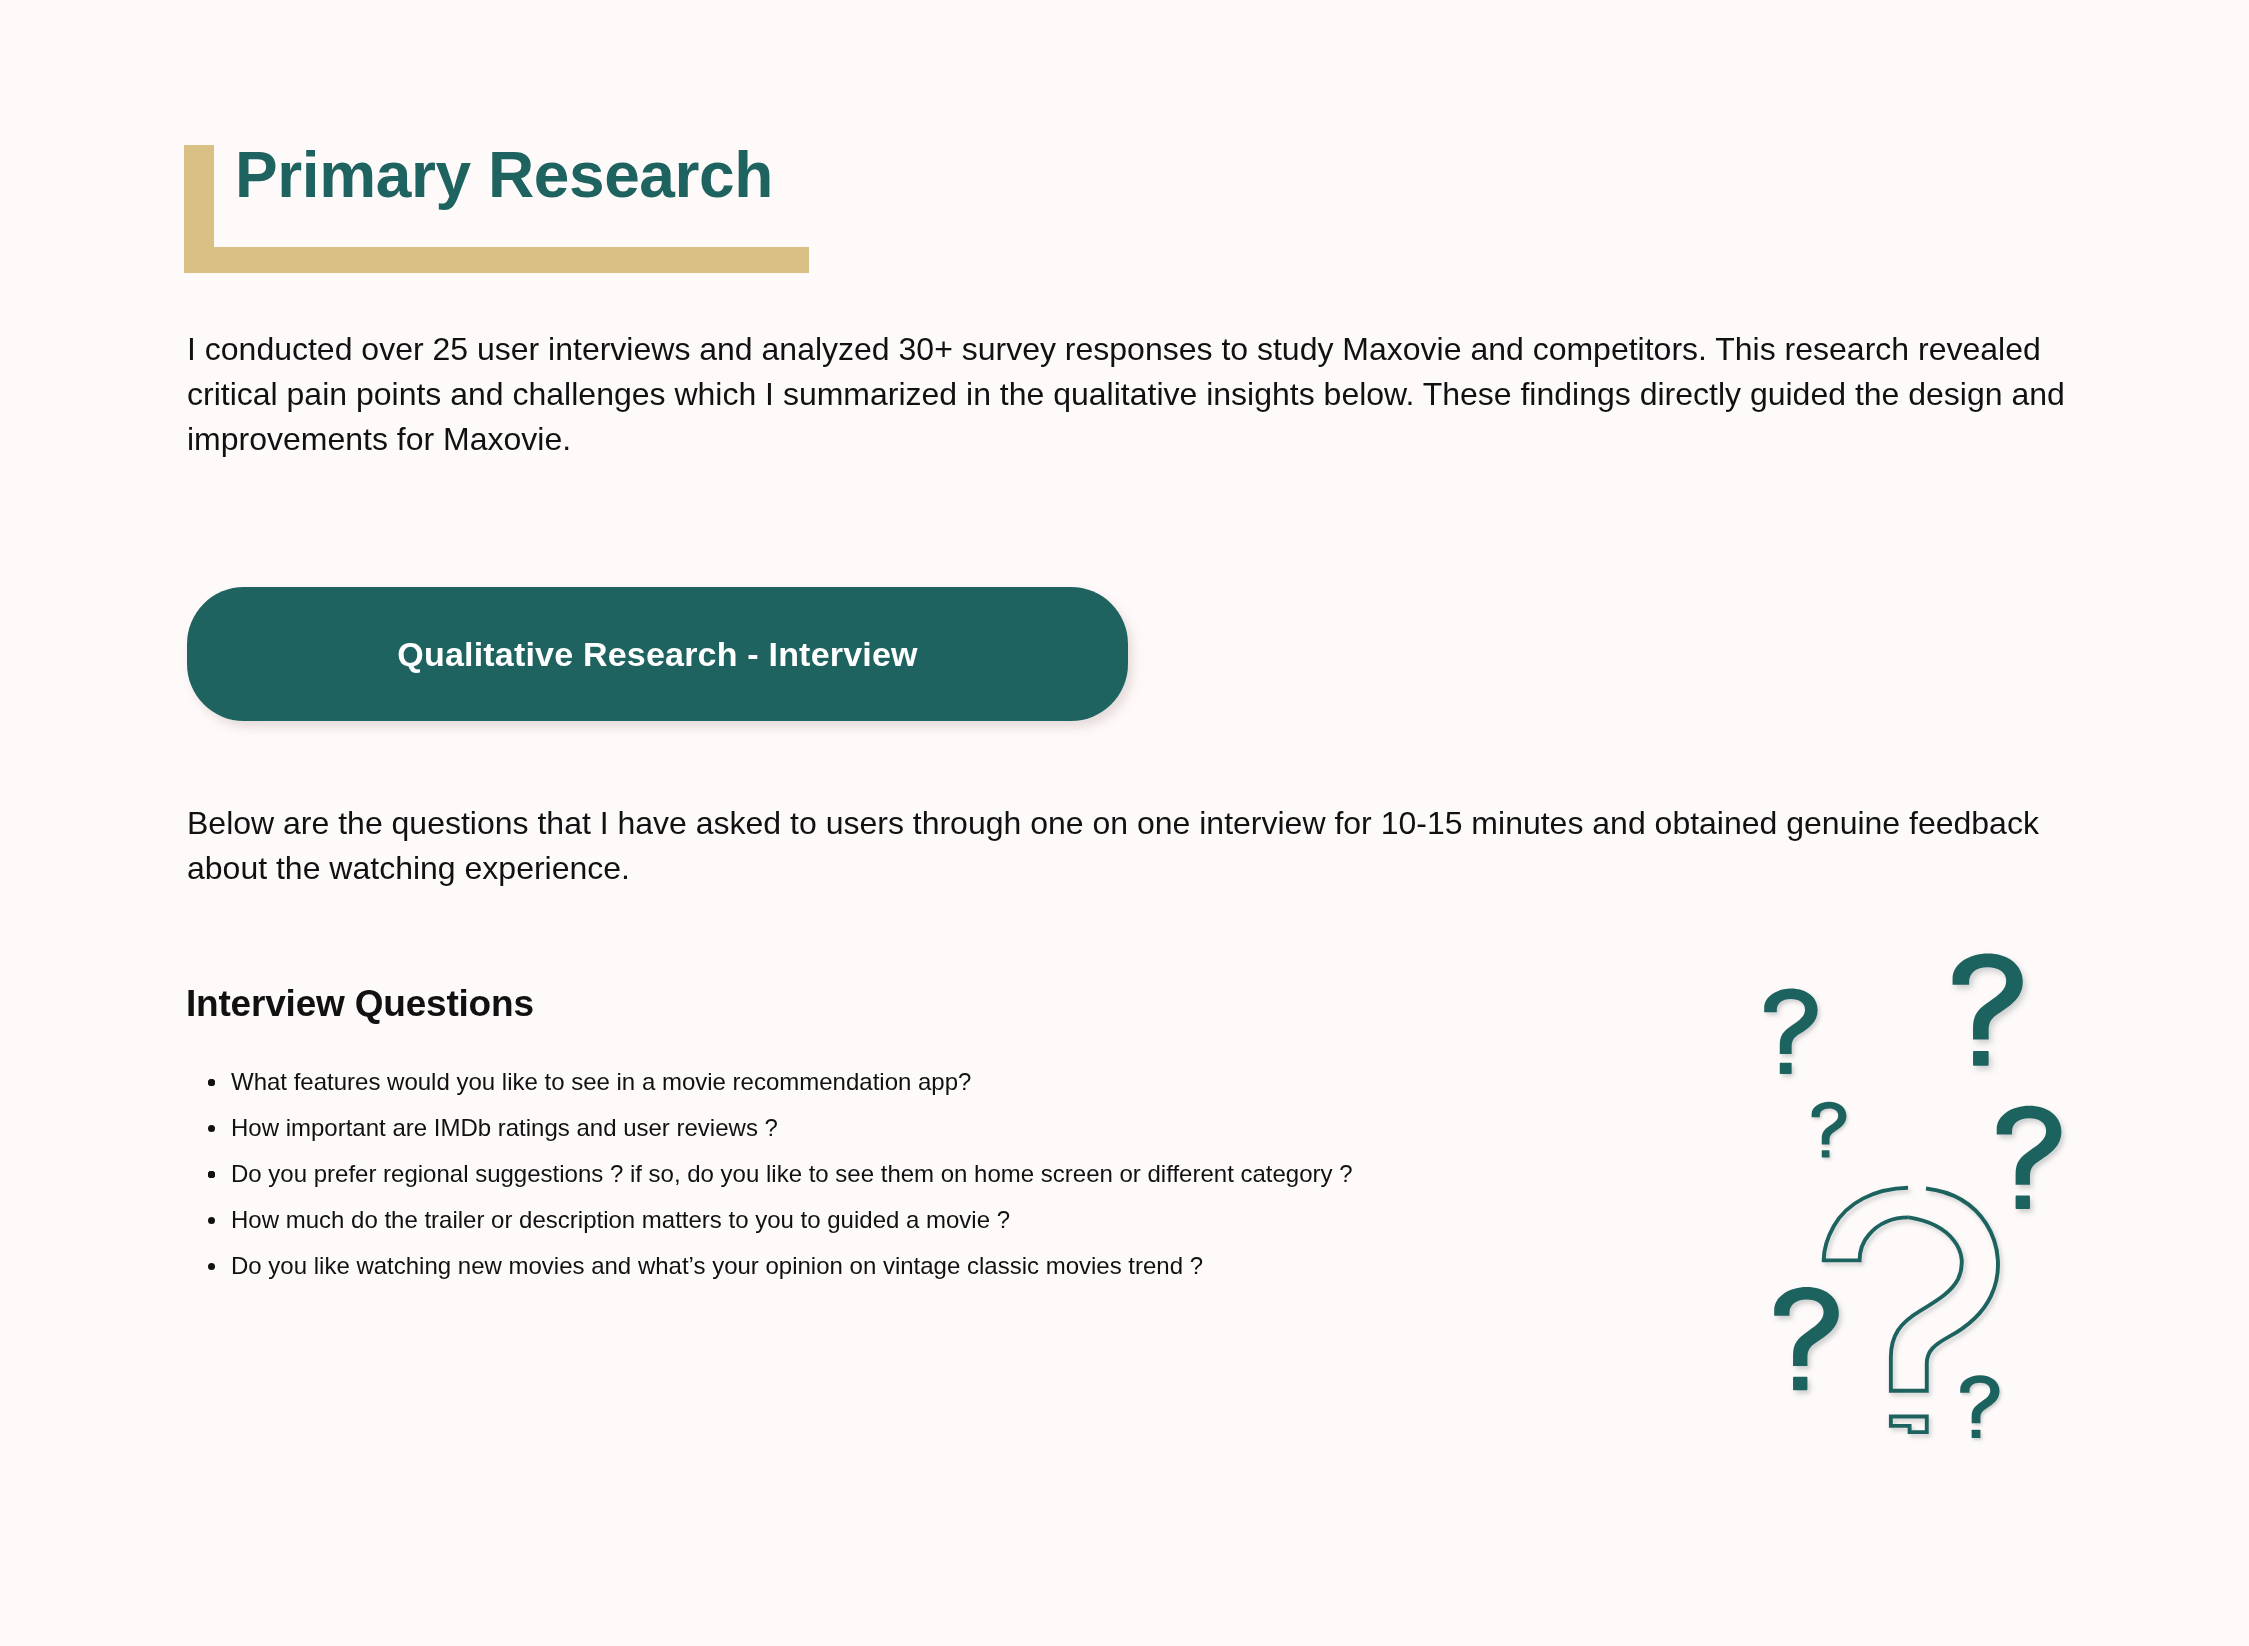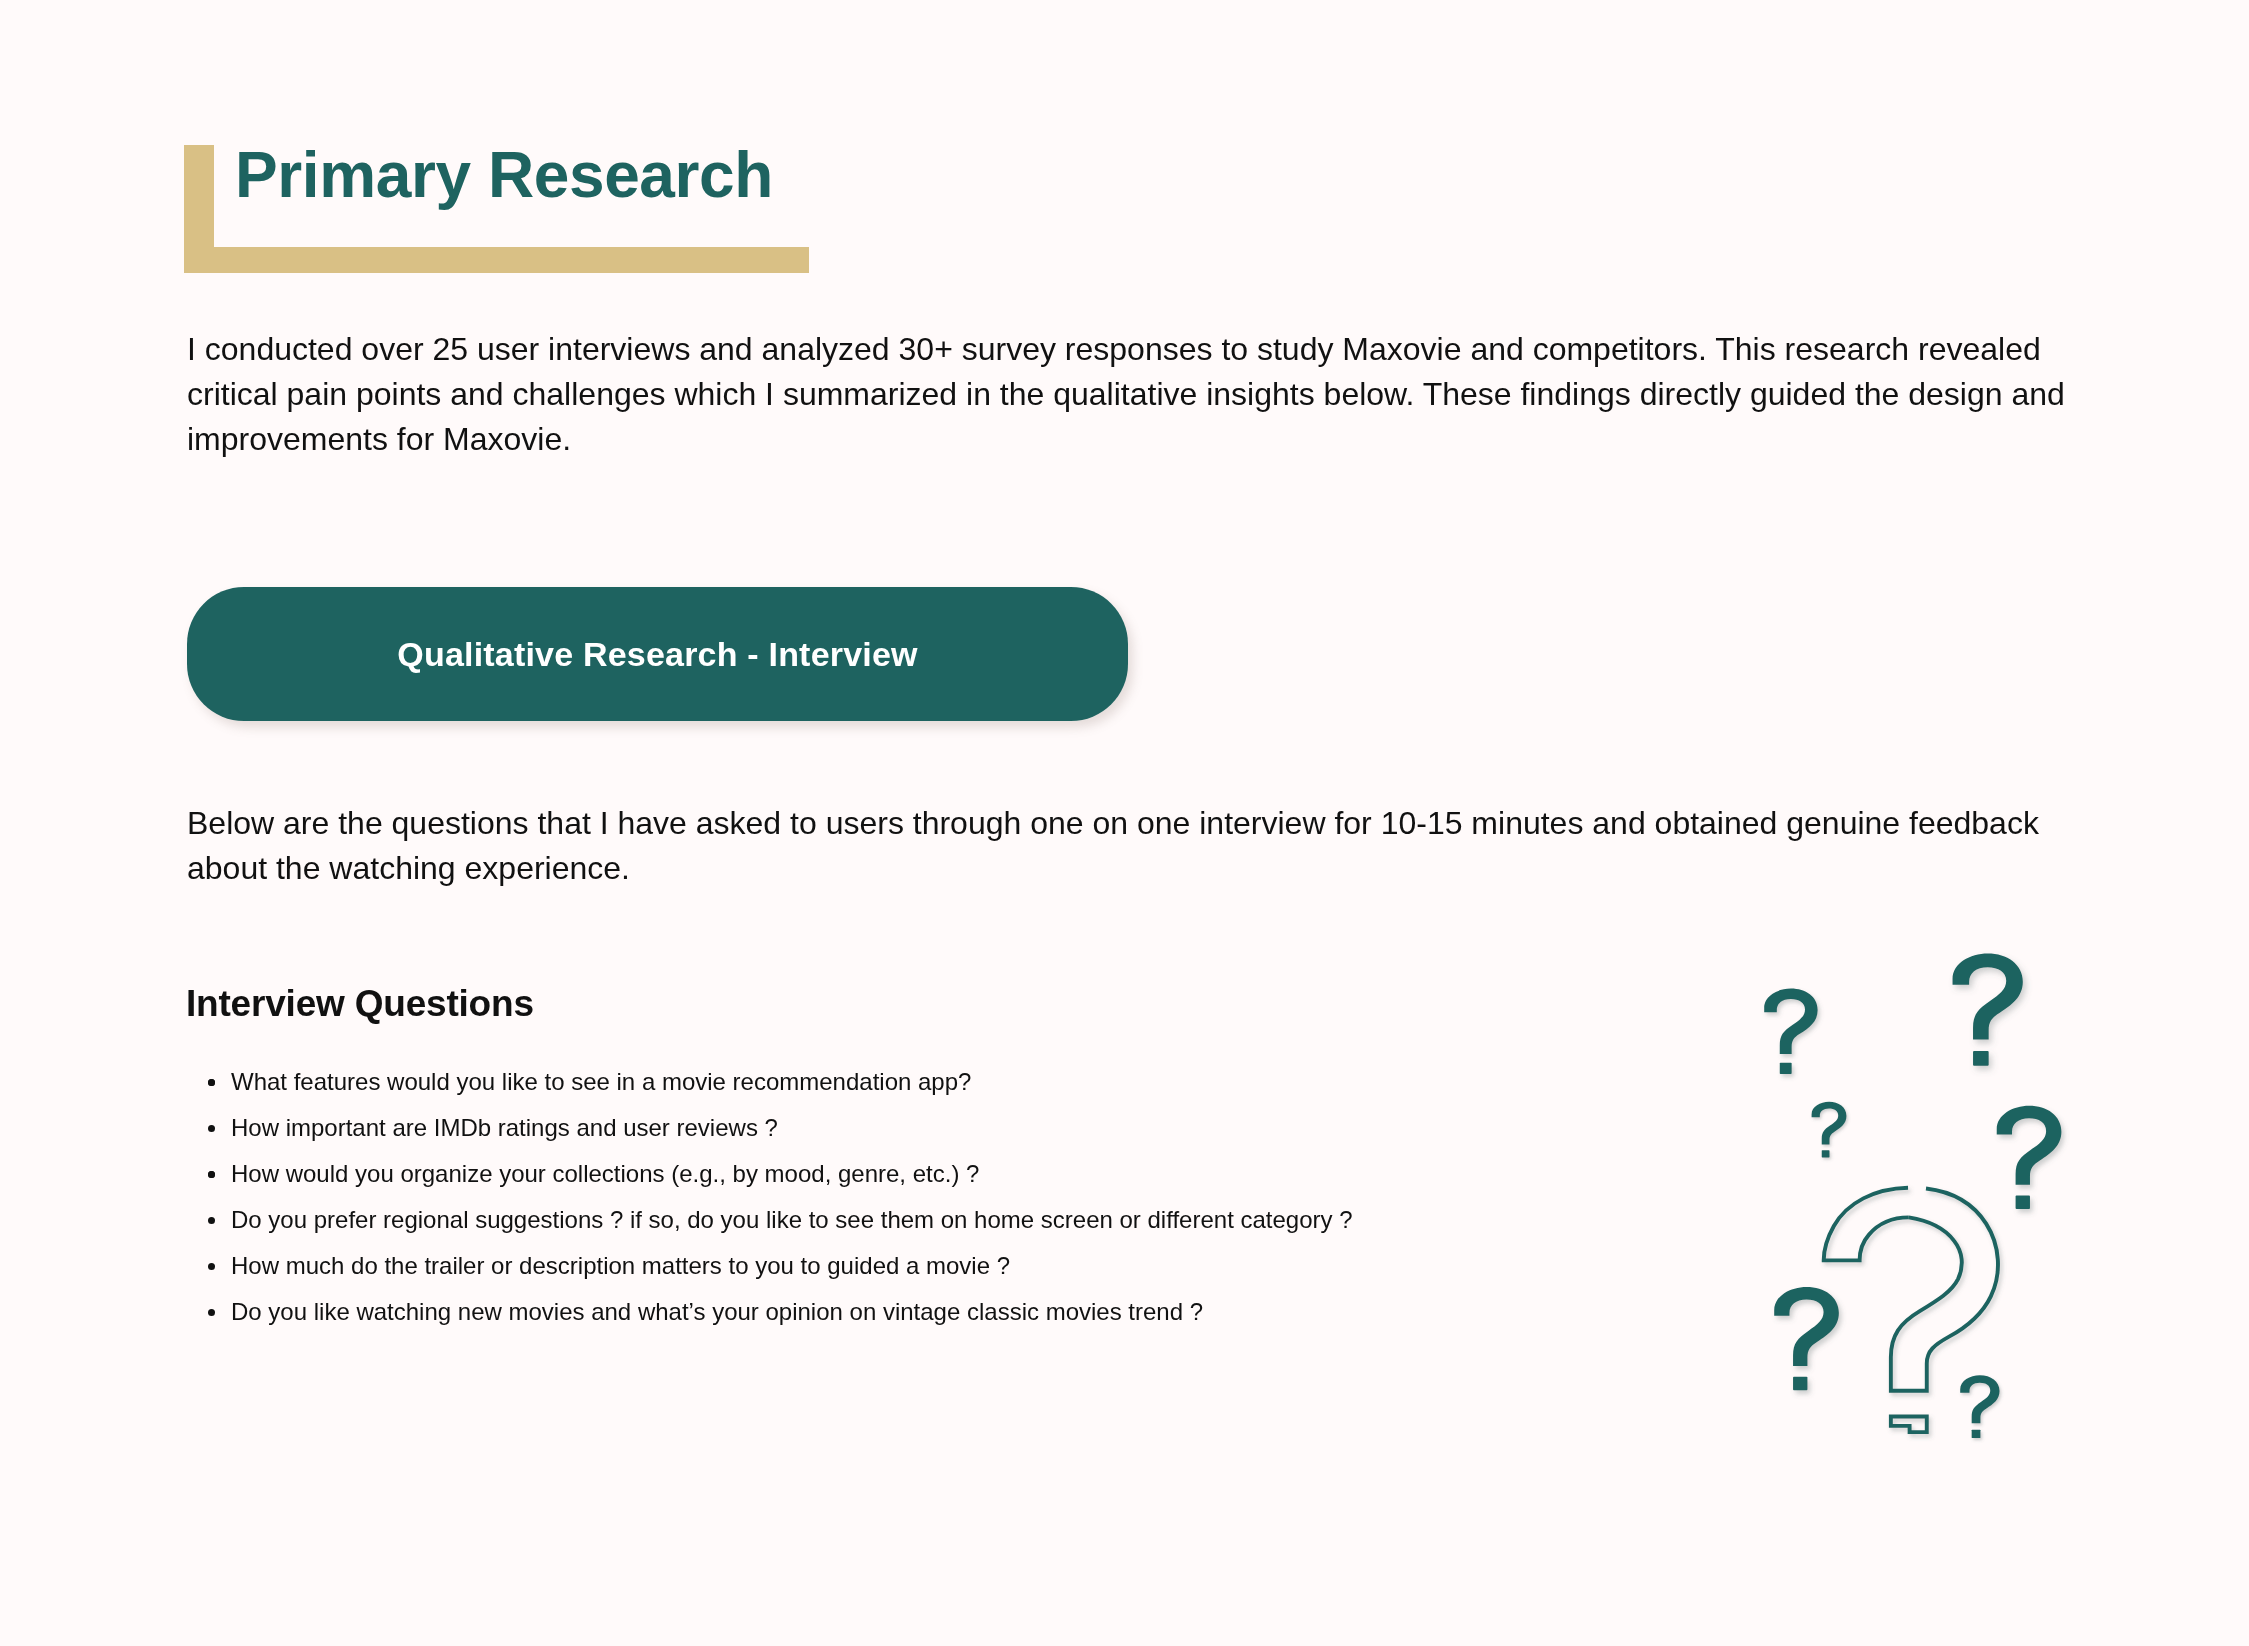--- a/index.html
+++ b/index.html
@@ -176,21 +176,21 @@
   </button>
 
   <div class="para para-below">Below are the questions that I have asked to users through one on one interview for 10-15 minutes and obtained genuine feedback about the watching experience.</div>
 
   <div class="questions-heading">Interview Questions</div>
   <ul class="questions-list">
     <li><span class="bullet-dot"></span></li>
     <li><span class="bullet-dot"></span><span>What features would you like to see in a movie recommendation app?</span></li>
     <li><span class="bullet-dot"></span><span>How important are IMDb ratings and user reviews  ?</span></li>
     <li><span class="bullet-dot"></span></li>
-    <li><span class="bullet-dot"></span><span>How would you organize your collections (e.g., by mood, genre, etc.) ?</span></li>
+    <li><span class="bullet-dot"></span></li>
     <li><span class="bullet-dot"></span><span>Do you prefer regional suggestions ? if so, do you like to see them on home screen or different category ?</span></li>
     <li><span class="bullet-dot"></span><span>How much do the trailer or description matters to you to guided a movie ?</span></li>
     <li><span class="bullet-dot"></span><span>Do you like watching new movies and what’s your opinion on vintage classic movies trend ?</span></li>
   </ul>
 
   <div class="qmark-illustration">
     <svg viewBox="0 0 470 815" xmlns="http://www.w3.org/2000/svg" aria-hidden="true">
       <defs>
         <filter id="softshadow" x="-50%" y="-50%" width="220%" height="220%">
           <feDropShadow dx="3" dy="4" stdDeviation="3" flood-color="#5a6a68" flood-opacity="0.30"></feDropShadow>

